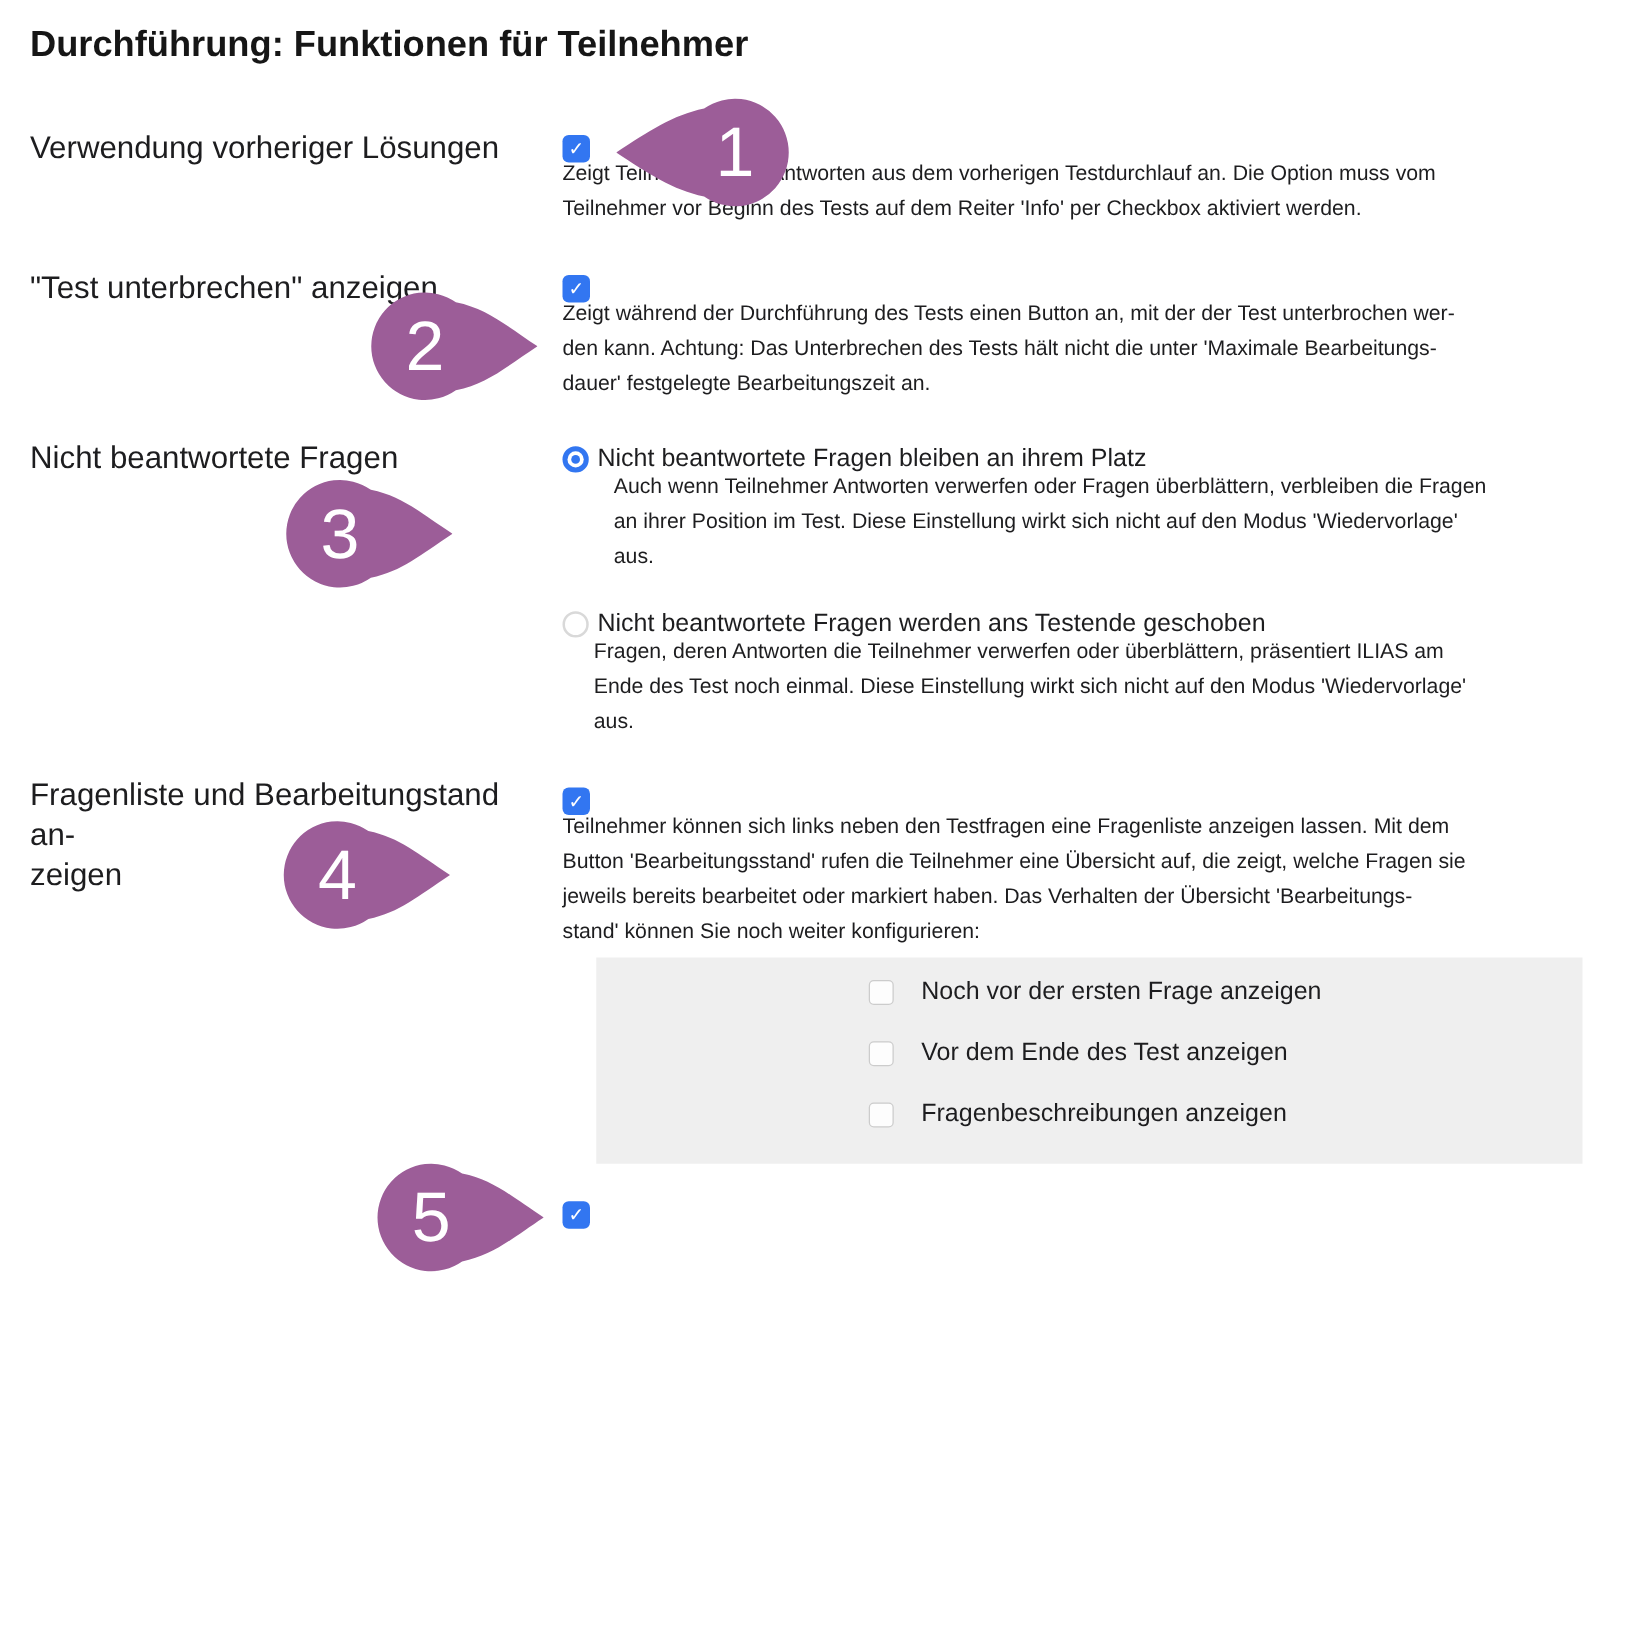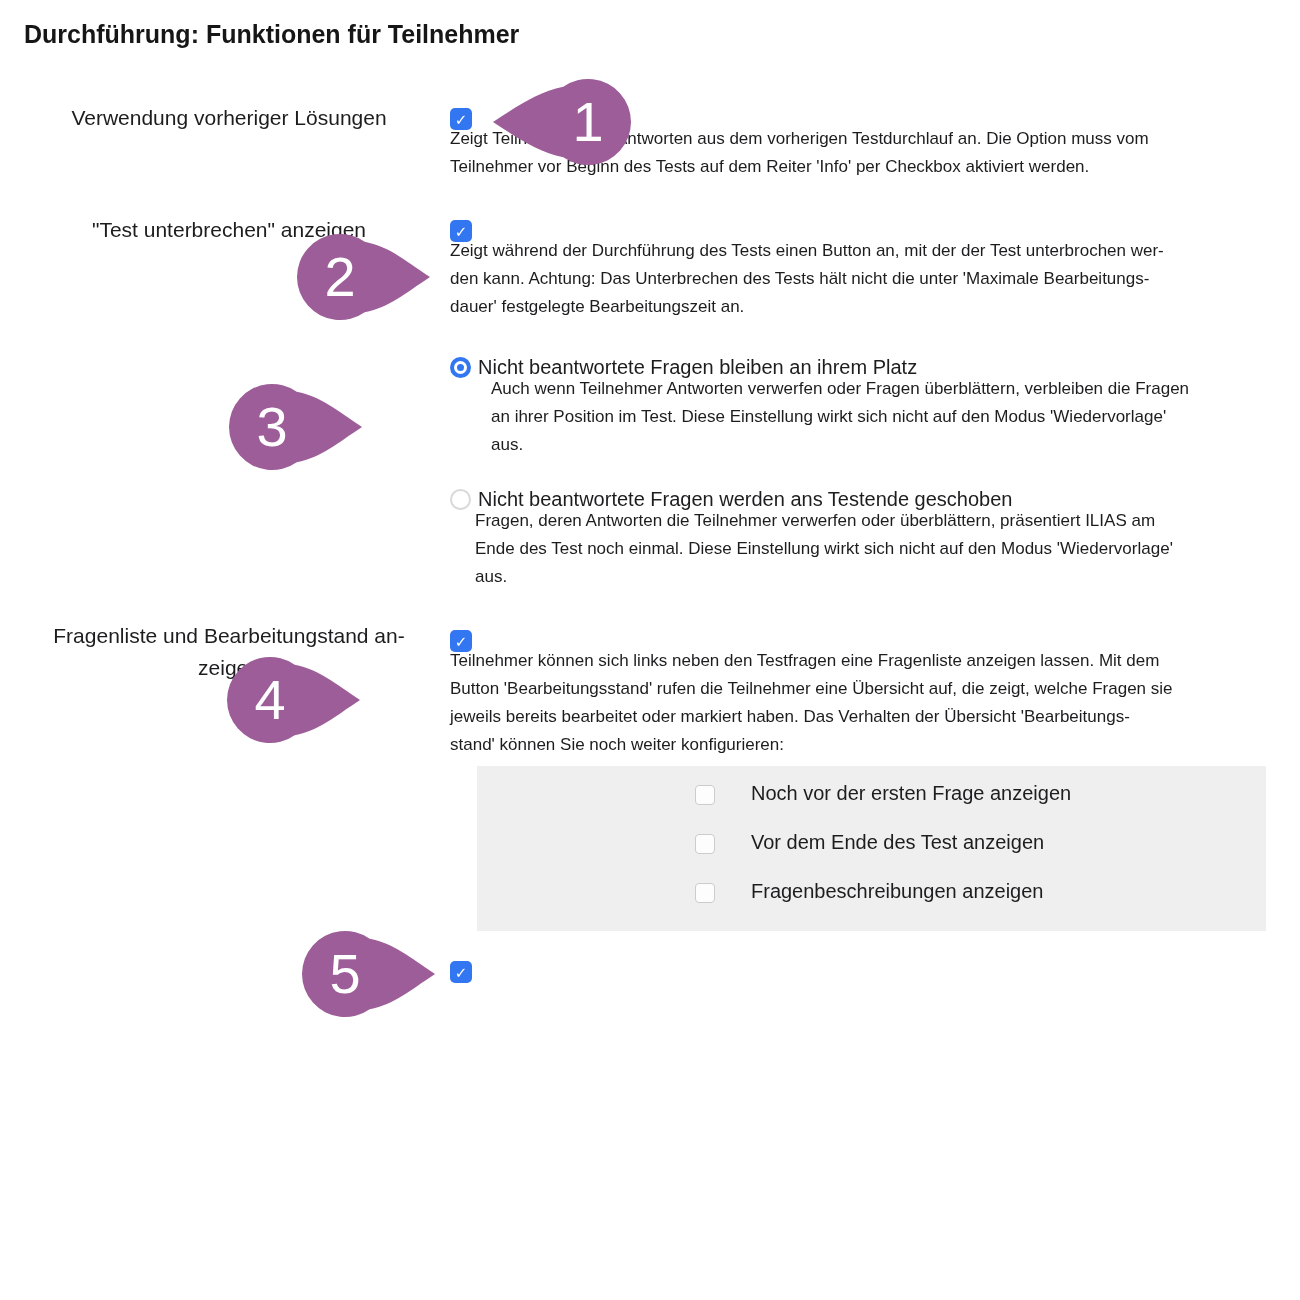--- a/index.html
+++ b/index.html
@@ -8,33 +8,32 @@
     width: 1300px;
     height: 1300px;
     background: #ffffff;
     font-family: "Liberation Sans", "DejaVu Sans", sans-serif;
     color: #1d1d1f;
     overflow: hidden;
   }
   .abs { position: absolute; }
   .page-title {
     left: 24px; top: 20px;
-    font-size: 25px;
+    font-size: 29px;
     font-weight: 700;
     color: #161616;
     margin: 0;
   }
   .field-label {
     left: 24px;
-    font-size: 21px;
+    font-size: 25px;
     line-height: 32px;
     color: #1d1d1f;
     white-space: pre-line;
     width: 410px;
-    text-align: center;
   }
   .desc {
     font-size: 17px;
     line-height: 28px;
     color: #1d1d1f;
     white-space: pre-line;
     margin: 0;
   }
   .checkbox {
     width: 22px; height: 22px;
@@ -81,22 +80,22 @@
   }
   .sub-panel {
     left: 477px; top: 766px;
     width: 789px; height: 165px;
     background: #efefef;
   }
   .sub-row {
     position: absolute;
     left: 218px;
     display: flex;
-    align-items: flex-end;
-    gap: 36px;
+    align-items: center;
+    gap: 22px;
   }
   .sub-row .sub-label {
     font-size: 20px;
     color: #1d1d1f;
   }
   .marker { pointer-events: none; }
   .marker .marker-num {
     position: absolute;
     top: 0;
     width: 88px; height: 88px;
@@ -124,20 +123,21 @@
 Teilnehmer vor Beginn des Tests auf dem Reiter 'Info' per Checkbox aktiviert werden.</p>
 
   <div class="abs field-label" style="top:214px;">"Test unterbrechen" anzeigen</div>
   <div class="abs checkbox" style="left:450px; top:220px;">
     <span class="check">✓</span>
   </div>
   <p class="abs desc" style="left:450px; top:237px; width:810px;">Zeigt während der Durchführung des Tests einen Button an, mit der der Test unterbrochen wer-
 den kann. Achtung: Das Unterbrechen des Tests hält nicht die unter 'Maximale Bearbeitungs-
 dauer' festgelegte Bearbeitungszeit an.</p>
 
+  <div class="abs field-label" style="top:350px;">Nicht beantwortete Fragen</div>
 
   <div class="abs radio selected" style="left:450px; top:357px;">
     <span class="radio-dot">
         <span class="radio-core"></span>
       </span>
   </div>
   <div class="abs option-label" style="left:478px; top:353px;">Nicht beantwortete Fragen bleiben an ihrem Platz</div>
   <p class="abs desc" style="left:475px; top:375px; width:800px;margin-left:16px;">Auch wenn Teilnehmer Antworten verwerfen oder Fragen überblättern, verbleiben die Fragen
 an ihrer Position im Test. Diese Einstellung wirkt sich nicht auf den Modus 'Wiedervorlage'
 aus.</p>

